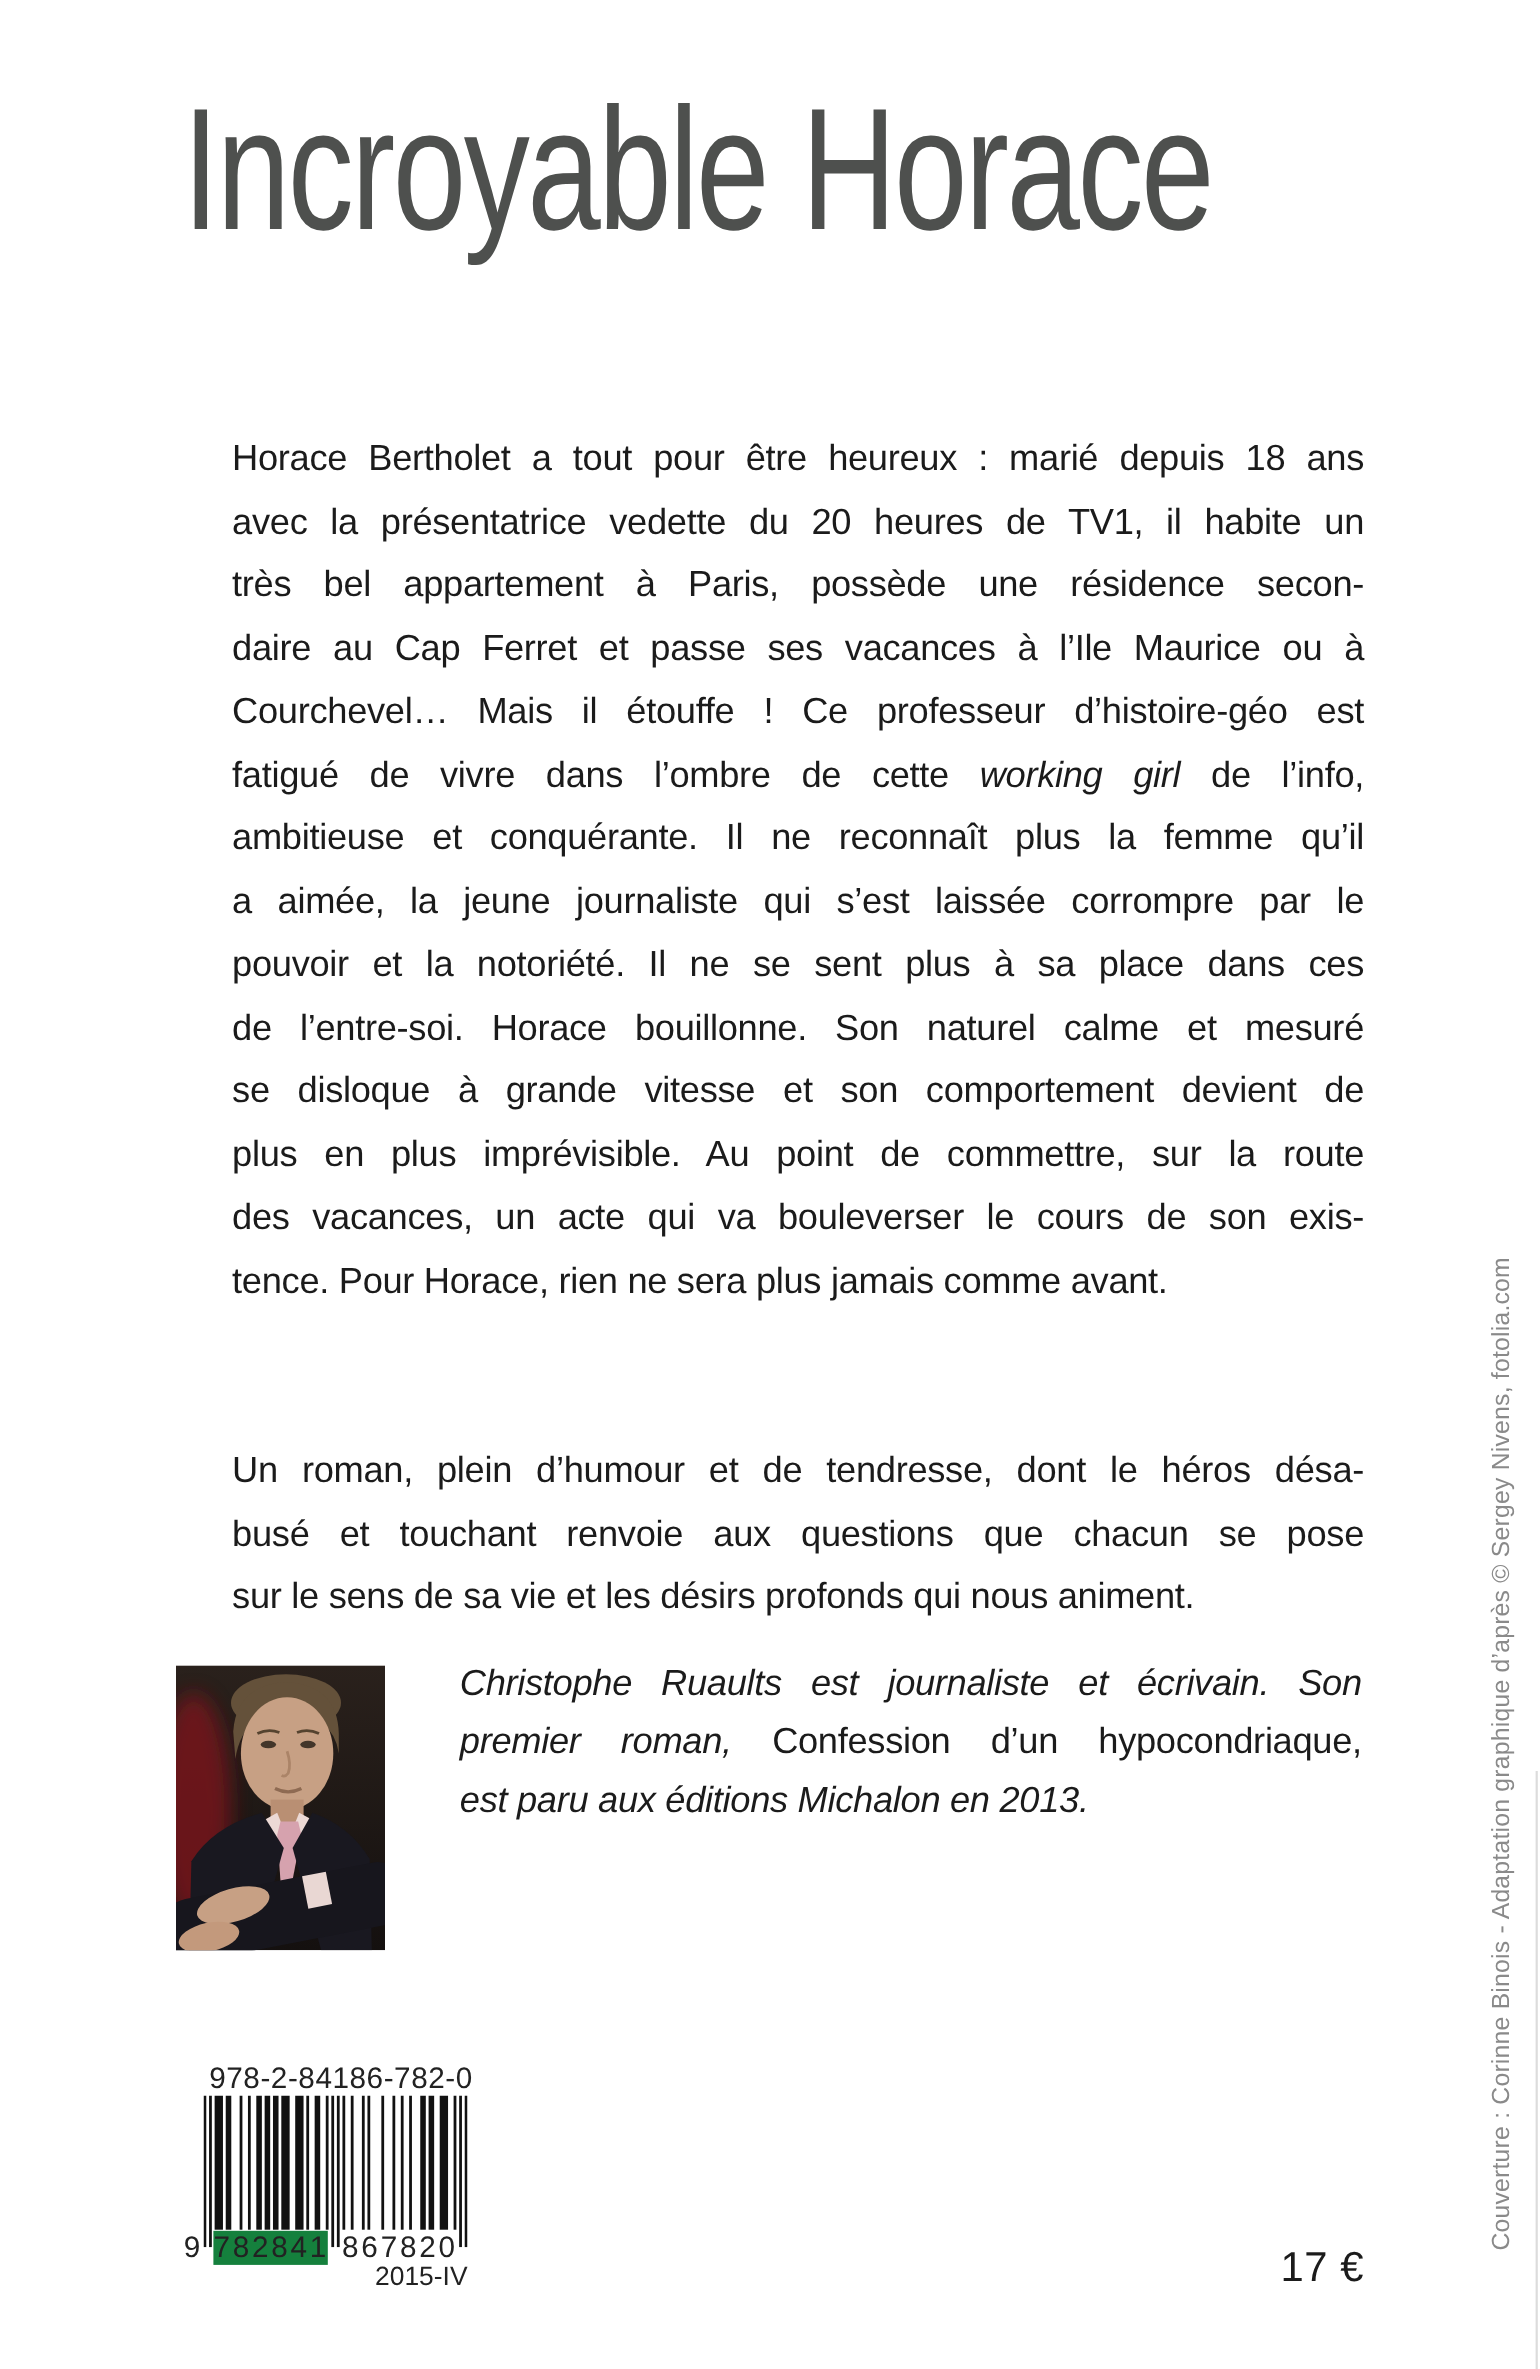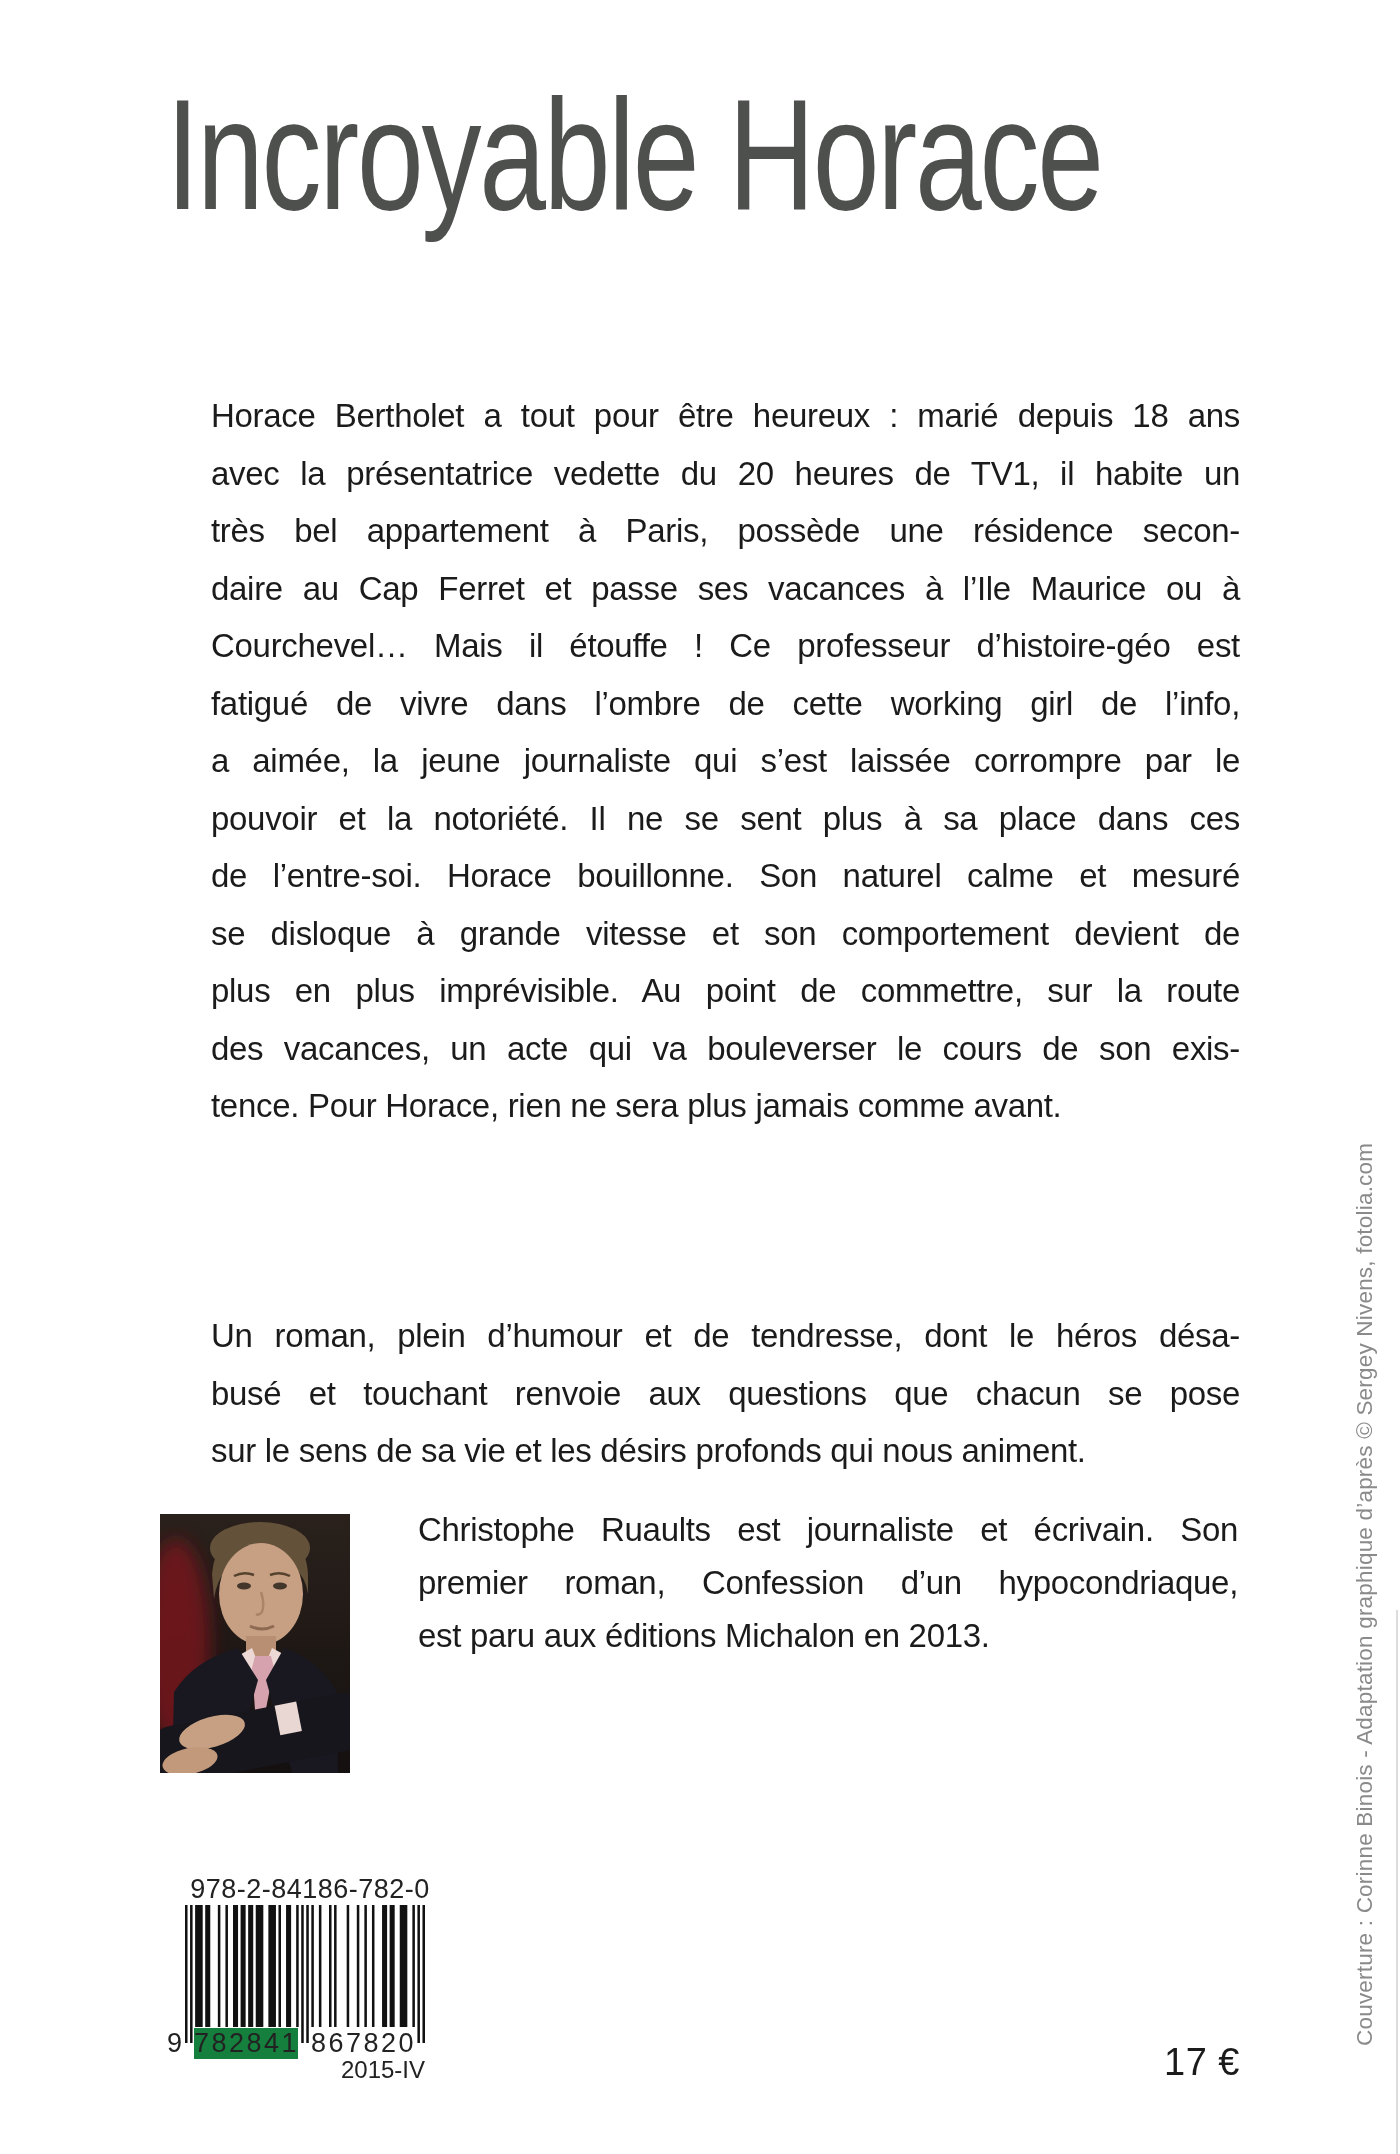--- a/index.html
+++ b/index.html
@@ -25,21 +25,21 @@
   
   .textcol{
     position:absolute;left:163px;width:1077px;
     font-size:33px;line-height:57.5px;
     color:#1b1b1b;letter-spacing:-0.3px;
   }
   .para1{top:387px;}
   .para2{top:1307px;}
   .jline{text-align:justify;text-align-last:justify;margin-left:48px;}
   .jline-last{text-align-last:left;}
-  .it{}
+  .it{font-style:italic;}
   
   .bio{
     position:absolute;left:370px;top:1503px;width:868px;
     font-size:33px;line-height:53px;
     color:#1b1b1b;letter-spacing:-0.3px;
   }
   .author-photo{
     position:absolute;left:160px;top:1514px;width:190px;height:259px;
   }
   
@@ -90,20 +90,21 @@
 
   <div class="book-title">Incroyable Horace</div>
 
   <div class="textcol para1">
       <div class="jline"><span>Horace Bertholet a tout pour être heureux : marié depuis 18 ans</span></div>
       <div class="jline"><span>avec la présentatrice vedette du 20 heures de TV1, il habite un</span></div>
       <div class="jline"><span>très bel appartement à Paris, possède une résidence secon-</span></div>
       <div class="jline"><span>daire au Cap Ferret et passe ses vacances à l’Ile Maurice ou à</span></div>
       <div class="jline"><span>Courchevel… Mais il étouffe ! Ce professeur d’histoire-géo est</span></div>
       <div class="jline"><span>fatigué de vivre dans l’ombre de cette </span><span class="it">working girl</span><span> de l’info,</span></div>
+      <div class="jline"><span>ambitieuse et conquérante. Il ne reconnaît plus la femme qu’il</span></div>
       <div class="jline"><span>a aimée, la jeune journaliste qui s’est laissée corrompre par le</span></div>
       <div class="jline"><span>pouvoir et la notoriété. Il ne se sent plus à sa place dans ces</span></div>
       <div class="jline"><span>de l’entre-soi. Horace bouillonne. Son naturel calme et mesuré</span></div>
       <div class="jline"><span>se disloque à grande vitesse et son comportement devient de</span></div>
       <div class="jline"><span>plus en plus imprévisible. Au point de commettre, sur la route</span></div>
       <div class="jline"><span>des vacances, un acte qui va bouleverser le cours de son exis-</span></div>
       <div class="jline jline-last"><span>tence. Pour Horace, rien ne sera plus jamais comme avant.</span></div>
     </div>
 
   <div class="textcol para2">

